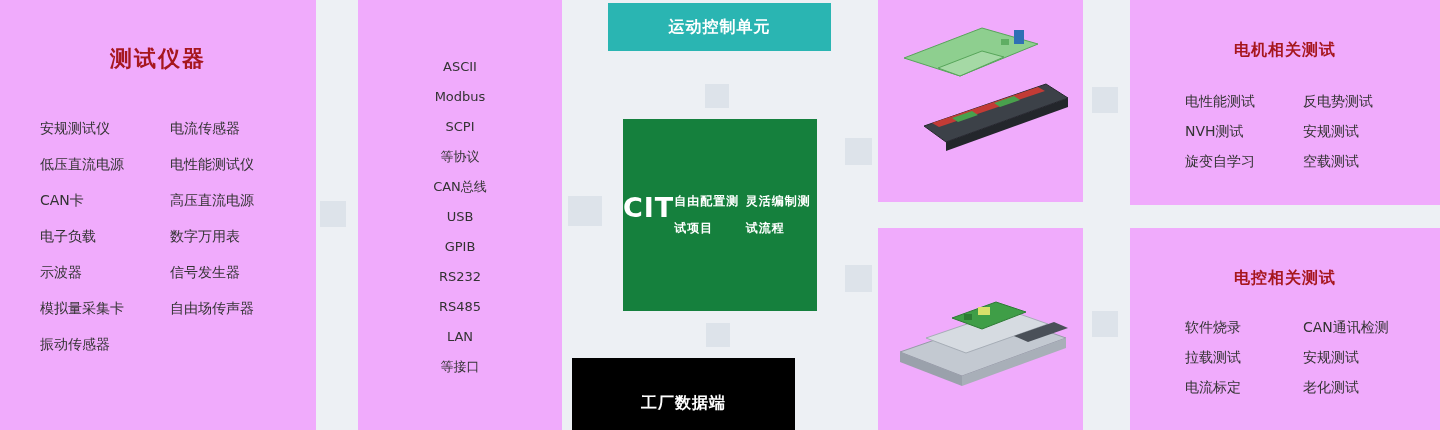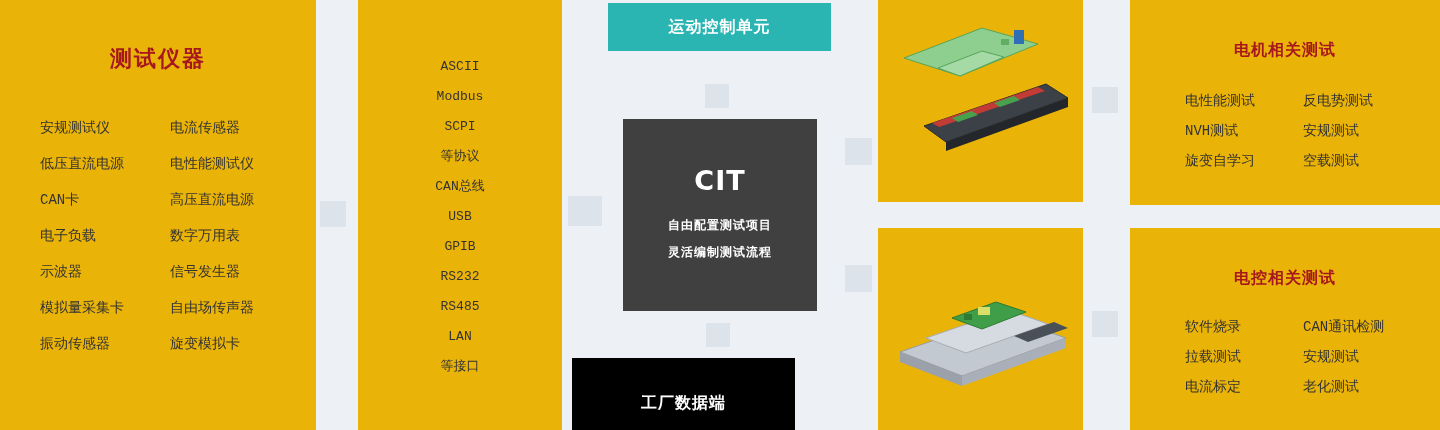--- a/index.html
+++ b/index.html
@@ -1,21 +1,21 @@
 <!DOCTYPE html>
 <html><head>
 <meta charset="utf-8">
 <style>
   * { margin:0; padding:0; box-sizing:border-box; }
   html,body { background:#e8ecf1; }
   body { font-family:"DejaVu Sans","Liberation Sans",sans-serif; color:#333; }
 
   .canvas { position:relative; width:1440px; height:430px; background:#edf0f4; overflow:hidden; }
 
-  .card { position:absolute; background:#eab308;font-family:Liberation Mono, monospace; }
+  .card { position:absolute; background:#f0abfc; }
 
   
   .card-instruments { left:0; top:0; width:316px; height:430px; }
   .red-title { color:#a6171e; font-weight:bold; text-align:center; }
   .card-instruments .red-title { position:absolute; top:44px; left:0; width:100%; font-size:22px; letter-spacing:2px; }
   .instr-cols { position:absolute; top:110px; left:40px; display:flex; }
   .instr-col { width:130px; }
   .instr-col + .instr-col { width:auto; }
   .instr-item { font-size:14px; line-height:36px; white-space:nowrap; }
 
@@ -31,21 +31,21 @@
   .c3 { left:705px; top:84px;  width:24px; height:24px; }
   .c4 { left:706px; top:323px; width:24px; height:24px; }
   .c5 { left:845px; top:138px; width:27px; height:27px; }
   .c6 { left:845px; top:265px; width:27px; height:27px; }
   .c7 { left:1092px; top:87px; width:26px; height:26px; }
   .c8 { left:1092px; top:311px; width:26px; height:26px; }
 
   
   .flow-box { position:absolute; display:flex; align-items:center; justify-content:center; color:#fff; font-weight:bold; }
   .box-motion { left:608px; top:3px; width:223px; height:48px; background:#2ab5b2; font-size:16px; letter-spacing:1px; }
-  .box-cit { left:623px; top:119px; width:194px; height:192px; background:#404040; flex-direction:column; }
+  .box-cit { left:623px; top:119px; width:194px; height:192px; background:#15803d; }
   .cit-title { font-size:27px; font-weight:bold; margin-bottom:16px; letter-spacing:1px; }
   .cit-line { font-size:12px; font-weight:bold; line-height:27px; letter-spacing:1px; }
   .box-factory { left:572px; top:358px; width:223px; height:91px; background:#000000; font-size:16px; letter-spacing:1px; }
 
   
   .card-img { display:flex; align-items:center; justify-content:center; }
   .card-img-top { left:878px; top:0; width:205px; height:202px; }
   .card-img-bottom { left:878px; top:228px; width:205px; height:202px; }
   .card-img svg { display:block; }
 
@@ -75,21 +75,20 @@
         <div class="instr-item">模拟量采集卡</div>
         <div class="instr-item">振动传感器</div>
       </div>
       <div class="instr-col">
         <div class="instr-item">电流传感器</div>
         <div class="instr-item">电性能测试仪</div>
         <div class="instr-item">高压直流电源</div>
         <div class="instr-item">数字万用表</div>
         <div class="instr-item">信号发生器</div>
         <div class="instr-item">自由场传声器</div>
-        <div class="instr-item">旋变模拟卡</div>
       </div>
     </div>
   </section>
 
   <section class="card card-protocols">
     <div class="proto-list">
       <div class="proto-item">ASCII</div>
       <div class="proto-item">Modbus</div>
       <div class="proto-item">SCPI</div>
       <div class="proto-item">等协议</div>

